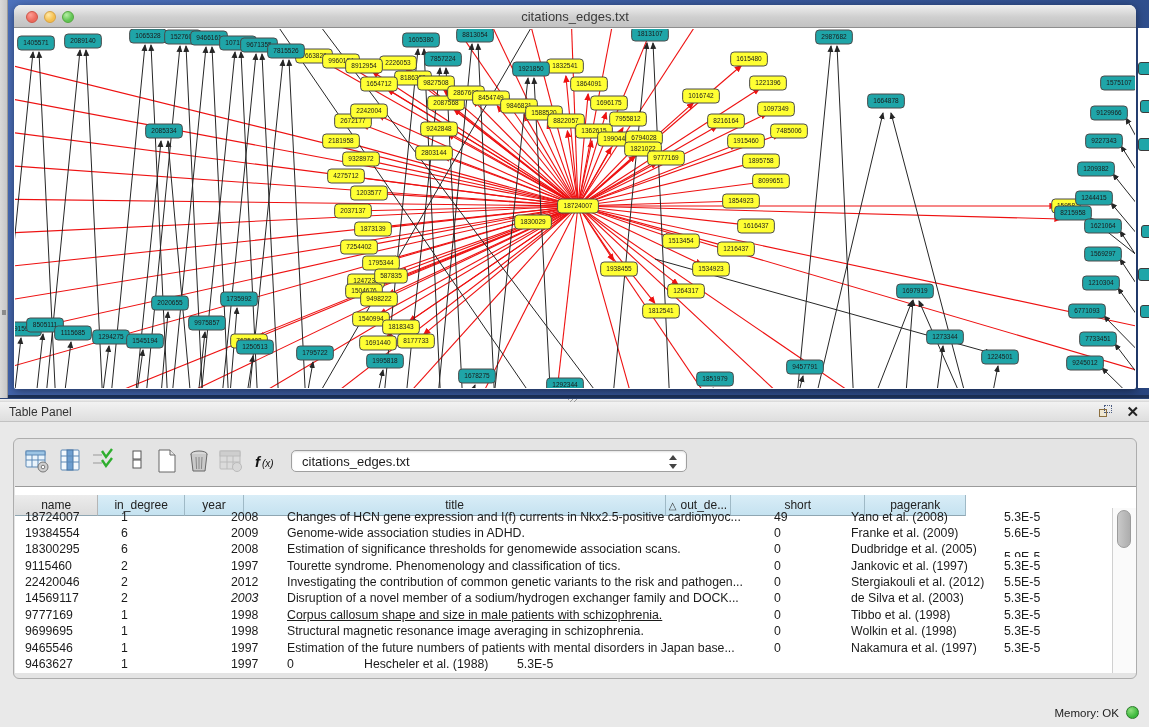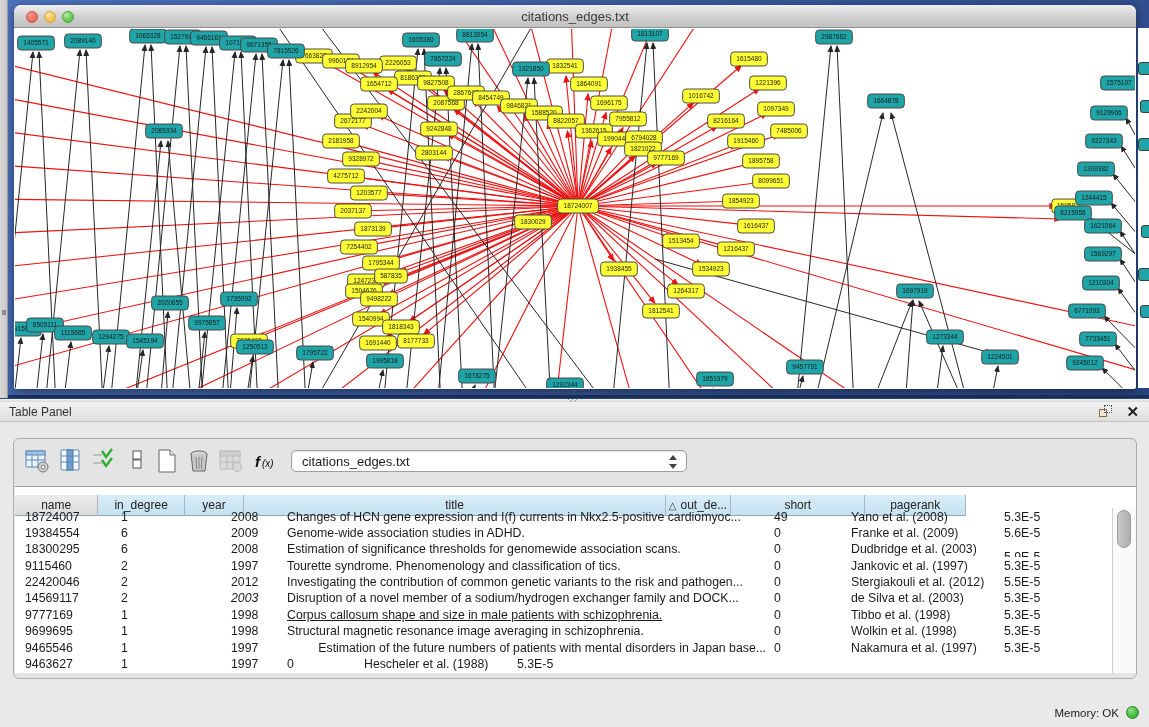--- a/index.html
+++ b/index.html
@@ -869,21 +869,21 @@
           <div class="gcell" style="width: 75px; padding-left: 8px;">0</div>
           <div class="gcell" style="width: 155px; padding-left: 10px;">Franke et al. (2009)</div>
           <div class="gcell" style="width: 116px; padding-left: 8px;">5.6E-5</div>
         </div>
         <div class="grow">
           <div class="gcell" style="width: 96px; padding-left: 10px;">18300295</div>
           <div class="gcell" style="width: 100px; padding-left: 10px;">6</div>
           <div class="gcell" style="width: 68px; padding-left: 20px;">2008</div>
           <div class="gcell" style="width: 487px; padding-left: 8px;">Estimation of significance thresholds for genomewide association scans.</div>
           <div class="gcell" style="width: 75px; padding-left: 8px;">0</div>
-          <div class="gcell" style="width: 155px; padding-left: 10px;">Dudbridge et al. (2003)</div>
+          <div class="gcell" style="width: 155px; padding-left: 10px;">Dudbridge et al. (2005)</div>
           <div class="gcell" style="width: 116px; padding-left: 8px; margin-top: 8px;">5.9E-5</div>
         </div>
         <div class="grow">
           <div class="gcell" style="width: 96px; padding-left: 10px;">9115460</div>
           <div class="gcell" style="width: 100px; padding-left: 10px;">2</div>
           <div class="gcell" style="width: 68px; padding-left: 20px;">1997</div>
           <div class="gcell" style="width: 487px; padding-left: 8px;">Tourette syndrome. Phenomenology and classification of tics.</div>
           <div class="gcell" style="width: 75px; padding-left: 8px;">0</div>
           <div class="gcell" style="width: 155px; padding-left: 10px;">Jankovic et al. (1997)</div>
           <div class="gcell" style="width: 116px; padding-left: 8px;">5.3E-5</div>
@@ -921,21 +921,21 @@
           <div class="gcell" style="width: 68px; padding-left: 20px;">1998</div>
           <div class="gcell" style="width: 487px; padding-left: 8px;">Structural magnetic resonance image averaging in schizophrenia.</div>
           <div class="gcell" style="width: 75px; padding-left: 8px;">0</div>
           <div class="gcell" style="width: 155px; padding-left: 10px;">Wolkin et al. (1998)</div>
           <div class="gcell" style="width: 116px; padding-left: 8px;">5.3E-5</div>
         </div>
         <div class="grow">
           <div class="gcell" style="width: 96px; padding-left: 10px;">9465546</div>
           <div class="gcell" style="width: 100px; padding-left: 10px;">1</div>
           <div class="gcell" style="width: 68px; padding-left: 20px;">1997</div>
-          <div class="gcell" style="width: 487px; padding-left: 8px; text-align: right;">Estimation of the future numbers of patients with mental disorders in Japan base...</div>
+          <div class="gcell" style="width: 487px; padding-left: 8px;">Estimation of the future numbers of patients with mental disorders in Japan base...</div>
           <div class="gcell" style="width: 75px; padding-left: 8px;">0</div>
           <div class="gcell" style="width: 155px; padding-left: 10px;">Nakamura et al. (1997)</div>
           <div class="gcell" style="width: 116px; padding-left: 8px;">5.3E-5</div>
         </div>
         <div class="grow">
           <div class="gcell" style="width: 96px; padding-left: 10px;">9463627</div>
           <div class="gcell" style="width: 100px; padding-left: 10px;">1</div>
           <div class="gcell" style="width: 68px; padding-left: 20px;">1997</div>
           <div class="gcell" style="width: 75px; padding-left: 8px;">0</div>
           <div class="gcell" style="width: 155px; padding-left: 10px;">Hescheler et al. (1988)</div>

